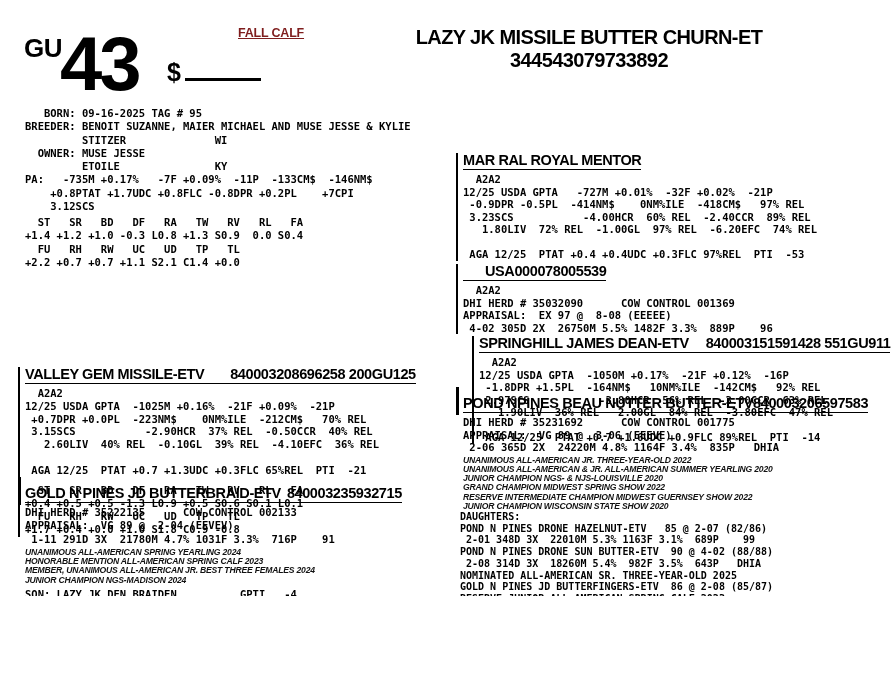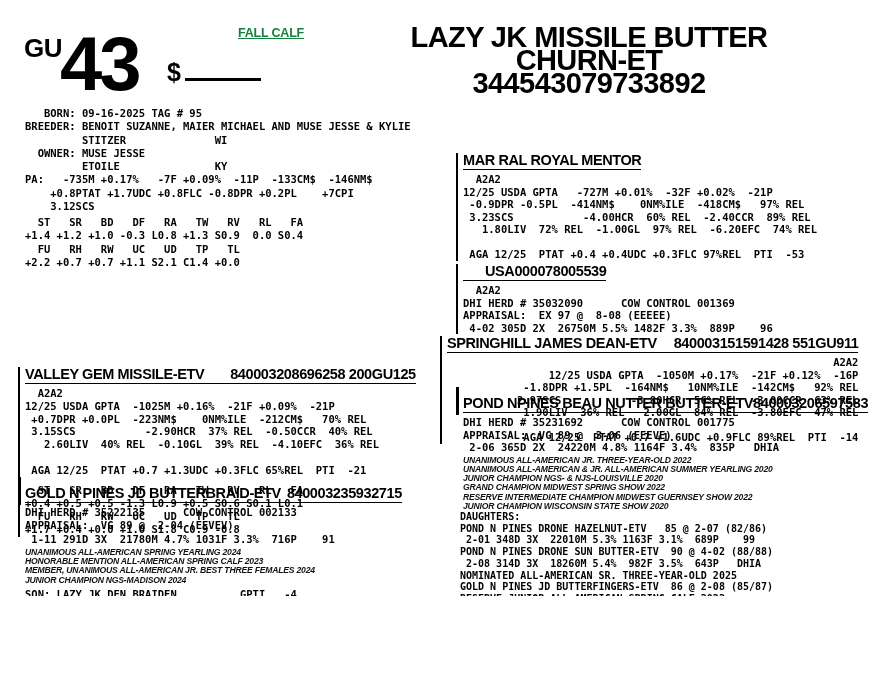--- a/index.html
+++ b/index.html
@@ -30,24 +30,24 @@
     display:flex; align-items:flex-end; width:-moz-fit-content; width:fit-content;
     border-bottom:1.5px solid #000; padding-bottom:1px; margin-bottom:3px;
     font-weight:bold; font-size:14.5px; letter-spacing:-0.4px; line-height:15px;
     white-space:nowrap;
   }
   .lot-prefix { font-size:26px; font-weight:bold; letter-spacing:-0.5px; }
   .lot-number { font-size:76px; font-weight:bold; letter-spacing:-3px; line-height:1; }
   .price-symbol { font-size:25px; font-weight:bold; }
   .price-blank { display:inline-block; width:76px; border-bottom:3px solid #000; height:24px; margin-left:4px; }
   .category-link {
-    color:#15803d; font-weight:bold; font-size:12.5px;
+    color:#7f1d1d; font-weight:bold; font-size:12.5px;
     text-decoration:underline; letter-spacing:-0.2px;
   }
-  .title-block { text-align:center; font-weight:bold; font-size:29px; letter-spacing:-0.6px; line-height:23px; }
+  .title-block { text-align:center; font-weight:bold; font-size:20px; letter-spacing:-0.6px; line-height:23px; }
 </style>
 </head>
 <body>
 
 <div class="page">
 
   <span class="abs lot-prefix" style="left:24px; top:33px;">GU</span>
   <span class="abs lot-number" style="left:60px; top:26px;">43</span>
   <span class="abs" style="left:167px; top:57px;">
     <span class="price-symbol">$</span><span class="price-blank"></span>
@@ -123,21 +123,21 @@
   <div class="sec barred" style="left:456px; top:217px;">
     <div class="sec-header">
       <span style="margin-left:22px;">USA000078005539</span>
     </div>
     <pre class="mono rt">  A2A2
 DHI HERD # 35032090      COW CONTROL 001369
 APPRAISAL:  EX 97 @  8-08 (EEEEE)
  4-02 305D 2X  26750M 5.5% 1482F 3.3%  889P    96</pre>
   </div>
 
-  <div class="sec barred" style="left:440px; top:289px;text-align:right;">
+  <div class="sec barred" style="left:472px; top:289px;">
     <div class="sec-header">
       <span>SPRINGHILL JAMES DEAN-ETV</span>
       <span style="margin-left:17px;">840003151591428 551GU911</span>
     </div>
     <pre class="mono rt">  A2A2
 12/25 USDA GPTA  -1050M +0.17%  -21F +0.12%  -16P
  -1.8DPR +1.5PL  -164NM$   10NM%ILE  -142CM$   92% REL
  2.97SCS           -3.80HCR  56% REL  -3.00CCR  63% REL
    1.90LIV  36% REL   2.00GL  84% REL  -3.80EFC  47% REL
 

